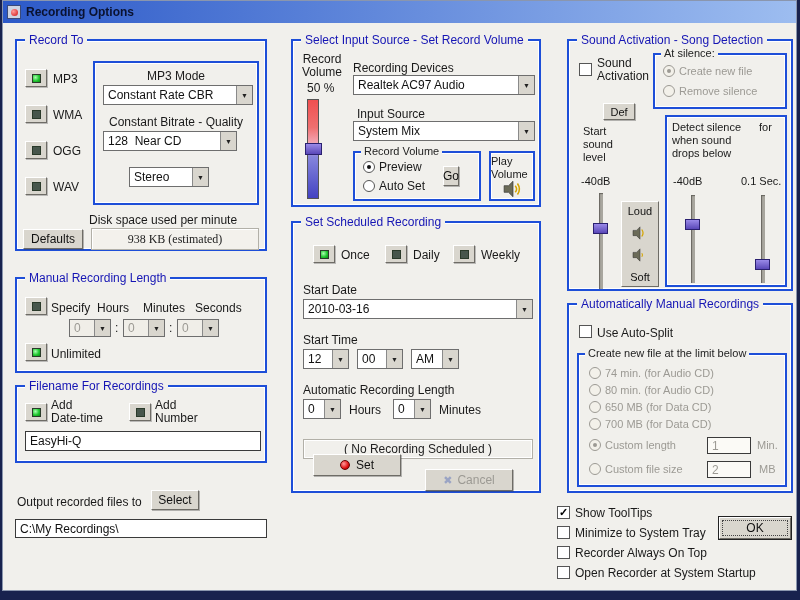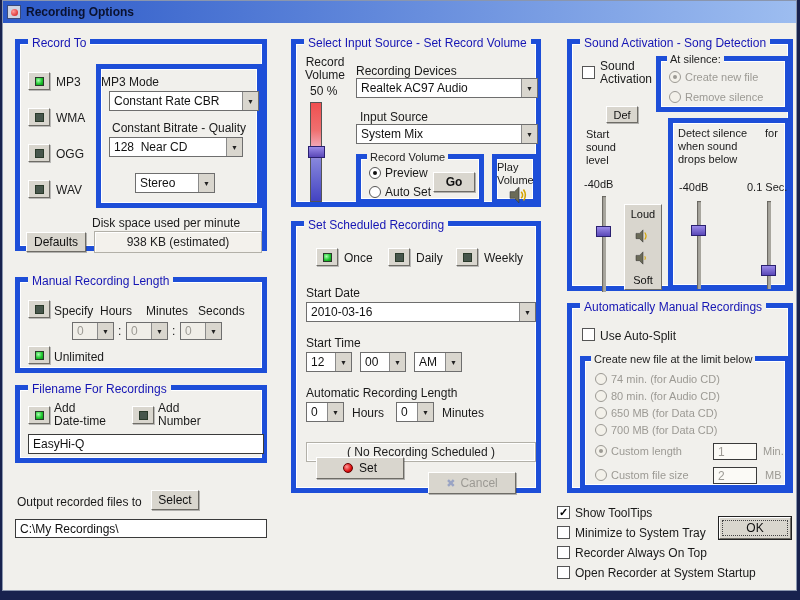--- a/index.html
+++ b/index.html
@@ -3,21 +3,21 @@
 <meta charset="utf-8">
 <style>
   *{margin:0;padding:0;box-sizing:border-box;font-family:"Liberation Sans",sans-serif;}
   html,body{width:800px;height:600px;}
   body{background:#18224e;position:relative;overflow:hidden;}
   .dialog{position:absolute;left:2px;top:0;width:795px;height:591px;background:#f1f0ec;border:1px solid #8a96ae;}
   .titlebar{position:absolute;left:0;top:0;right:0;height:22px;background:linear-gradient(to right,#2c59c8,#9dbdf0);display:flex;align-items:center;padding-left:4px;gap:5px;}
   .titlebar .title{font-size:12px;font-weight:bold;color:#0a1230;}
   .appicon{width:14px;height:14px;background:#cfd4e2;border:1px solid #3a4a7a;display:flex;align-items:center;justify-content:center;}
   .appicon i{width:7px;height:7px;border-radius:50%;background:radial-gradient(circle at 35% 35%,#ff9a9a,#d01010);}
-  .group,.subframe{position:absolute;border:5px solid #1d4ed8;box-shadow:inset 0 0 0 1px #ffffff;}
+  .group,.subframe{position:absolute;border:2px solid #1d4ed8;box-shadow:inset 0 0 0 1px #ffffff;}
   .cap{position:absolute;top:-8px;left:8px;background:#f1f0ec;padding:0 4px;font-size:12px;color:#1515b4;white-space:nowrap;}
   .cap2{position:absolute;top:-8px;left:6px;background:#f1f0ec;padding:0 3px;font-size:11px;color:#222;white-space:nowrap;}
   .lbl{position:absolute;font-size:12px;color:#1a1a1a;white-space:nowrap;}
   .lbl.pre{white-space:pre-line;line-height:13px;}
   .lbl.sm{font-size:11px;}
   .lbl.dis{color:#9c9a94;}
   .btn{position:absolute;background:#d9d6ce;border:1px solid;border-color:#ffffff #6e6c66 #6e6c66 #ffffff;box-shadow:1px 1px 0 rgba(60,60,60,.35);font-size:12px;color:#111;display:flex;align-items:center;justify-content:center;cursor:default;}
   .btn span{position:static;}
   .btn.default{box-shadow:0 0 0 1px #222;outline:1px dotted #444;outline-offset:-4px;}
   .btn.dis{color:#9c9a94;}
@@ -32,21 +32,21 @@
   .led.off i{background:#47564c;}
   .cb{position:absolute;width:13px;height:13px;background:#fff;border:1px solid #555;display:flex;align-items:center;justify-content:center;}
   .cb span{position:static;font-size:11px;font-weight:bold;line-height:11px;color:#000;}
   .rd{position:absolute;width:12px;height:12px;border-radius:50%;background:#fff;border:1px solid #555;}
   .rd.sel::after{content:"";position:absolute;left:3px;top:3px;width:4px;height:4px;border-radius:50%;background:#111;}
   .rd.dis{background:#f3f1ea;border-color:#9c9a94;}
   .rd.dis.sel::after{background:#9c9a94;}
   .tfield{position:absolute;background:#fff;border:1px solid #3a3a3a;font-size:12px;padding:0 4px;font-family:"Liberation Sans",sans-serif;color:#111;}
   .tfield:disabled{background:#fbfaf6;color:#9c9a94;}
   .field{position:absolute;background:#f3f1ec;border:1px solid #b2b0a8;box-shadow:inset 1px 1px 0 #fff;font-size:12px;color:#222;display:flex;align-items:center;justify-content:center;}
-  .field span{position:static;}
+  .field span{position:static;font-family:Liberation Serif, serif;}
   .statusbox{position:absolute;background:#f1f0ec;border:1px solid #b2b0a8;box-shadow:inset 0 0 0 1px #fff;font-size:12px;color:#222;display:flex;align-items:center;justify-content:center;}
   .statusbox span{position:static;}
   .meter{position:absolute;width:12px;border:1px solid #555;background:linear-gradient(to bottom,#f05050 0%,#ef7070 28%,#f2aebe 46%,#8585dc 58%,#4343c2 100%);}
   .track{position:absolute;width:4px;background:#a8a69e;box-shadow:inset 1px 1px 1px #66645e;}
   .vhandle{position:absolute;width:15px;height:11px;background:linear-gradient(#9a8ae8,#5a48b8);border:1px solid #2a2070;}
   .spkbox{position:absolute;background:#d9d6ce;border:1px solid;border-color:#ffffff #6e6c66 #6e6c66 #ffffff;display:flex;flex-direction:column;align-items:center;justify-content:space-between;padding:3px 0;}
   .spkbox .lbl2{font-size:11px;color:#111;}
   .rec{width:10px;height:10px;border-radius:50%;background:radial-gradient(circle at 35% 35%,#ff9a9a,#e01010 60%,#8a0000);border:1px solid #600;margin-right:6px;}
   .cxi{color:#9aa4c4;margin-right:5px;font-size:11px;}
   svg.spk{display:block;}
@@ -77,21 +77,21 @@
     <div class="led off" style="left:8px;top:100px">
         <i></i>
       </div>
     <span class="lbl" style="left:36px;top:103px">OGG</span>
     <div class="led off" style="left:8px;top:136px">
         <i></i>
       </div>
     <span class="lbl" style="left:36px;top:139px">WAV</span>
 
     <div class="subframe" style="left:76px;top:20px;width:166px;height:144px">
-      <span class="lbl" style="left:0;top:6px;width:100%;text-align:left">MP3 Mode</span>
+      <span class="lbl" style="left:0;top:6px;width:100%;text-align:center">MP3 Mode</span>
       <div class="combo" style="left:8px;top:22px;width:150px">
         <span class="txt">Constant Rate CBR</span>
         <span class="arw">▼</span>
       </div>
       <span class="lbl" style="left:0;top:52px;width:100%;text-align:center">Constant Bitrate - Quality</span>
       <div class="combo" style="left:8px;top:68px;width:134px">
         <span class="txt">128  Near CD</span>
         <span class="arw">▼</span>
       </div>
       <div class="combo" style="left:34px;top:104px;width:80px">
@@ -181,21 +181,21 @@
       <span class="txt">System Mix</span>
       <span class="arw">▼</span>
     </div>
 
     <div class="subframe" style="left:60px;top:110px;width:128px;height:50px">
       <span class="cap2">Record Volume</span>
       <div class="rd sel" style="left:8px;top:8px"></div>
       <span class="lbl" style="left:24px;top:7px">Preview</span>
       <div class="rd" style="left:8px;top:27px"></div>
       <span class="lbl" style="left:24px;top:26px">Auto Set</span>
-      <button class="btn" style="left:72px;top:13px;width:42px;height:20px;font-weight:bold">
+      <button class="btn" style="left:88px;top:13px;width:16px;height:20px;font-weight:normal">
           <span>Go</span>
         </button>
     </div>
 
     <div class="subframe" style="left:196px;top:110px;width:46px;height:50px">
       <span class="lbl pre sm" style="left:0;top:2px;width:100%;text-align:left">Play
 Volume</span>
       <div style="position:absolute;left:12px;top:27px">
         <svg class="spk" viewBox="0 0 18 16" width="20" height="18">
           <polygon points="1,5 5,5 9,1 9,15 5,11 1,11" fill="#6b6b58" stroke="#333" stroke-width="0.6"></polygon>

